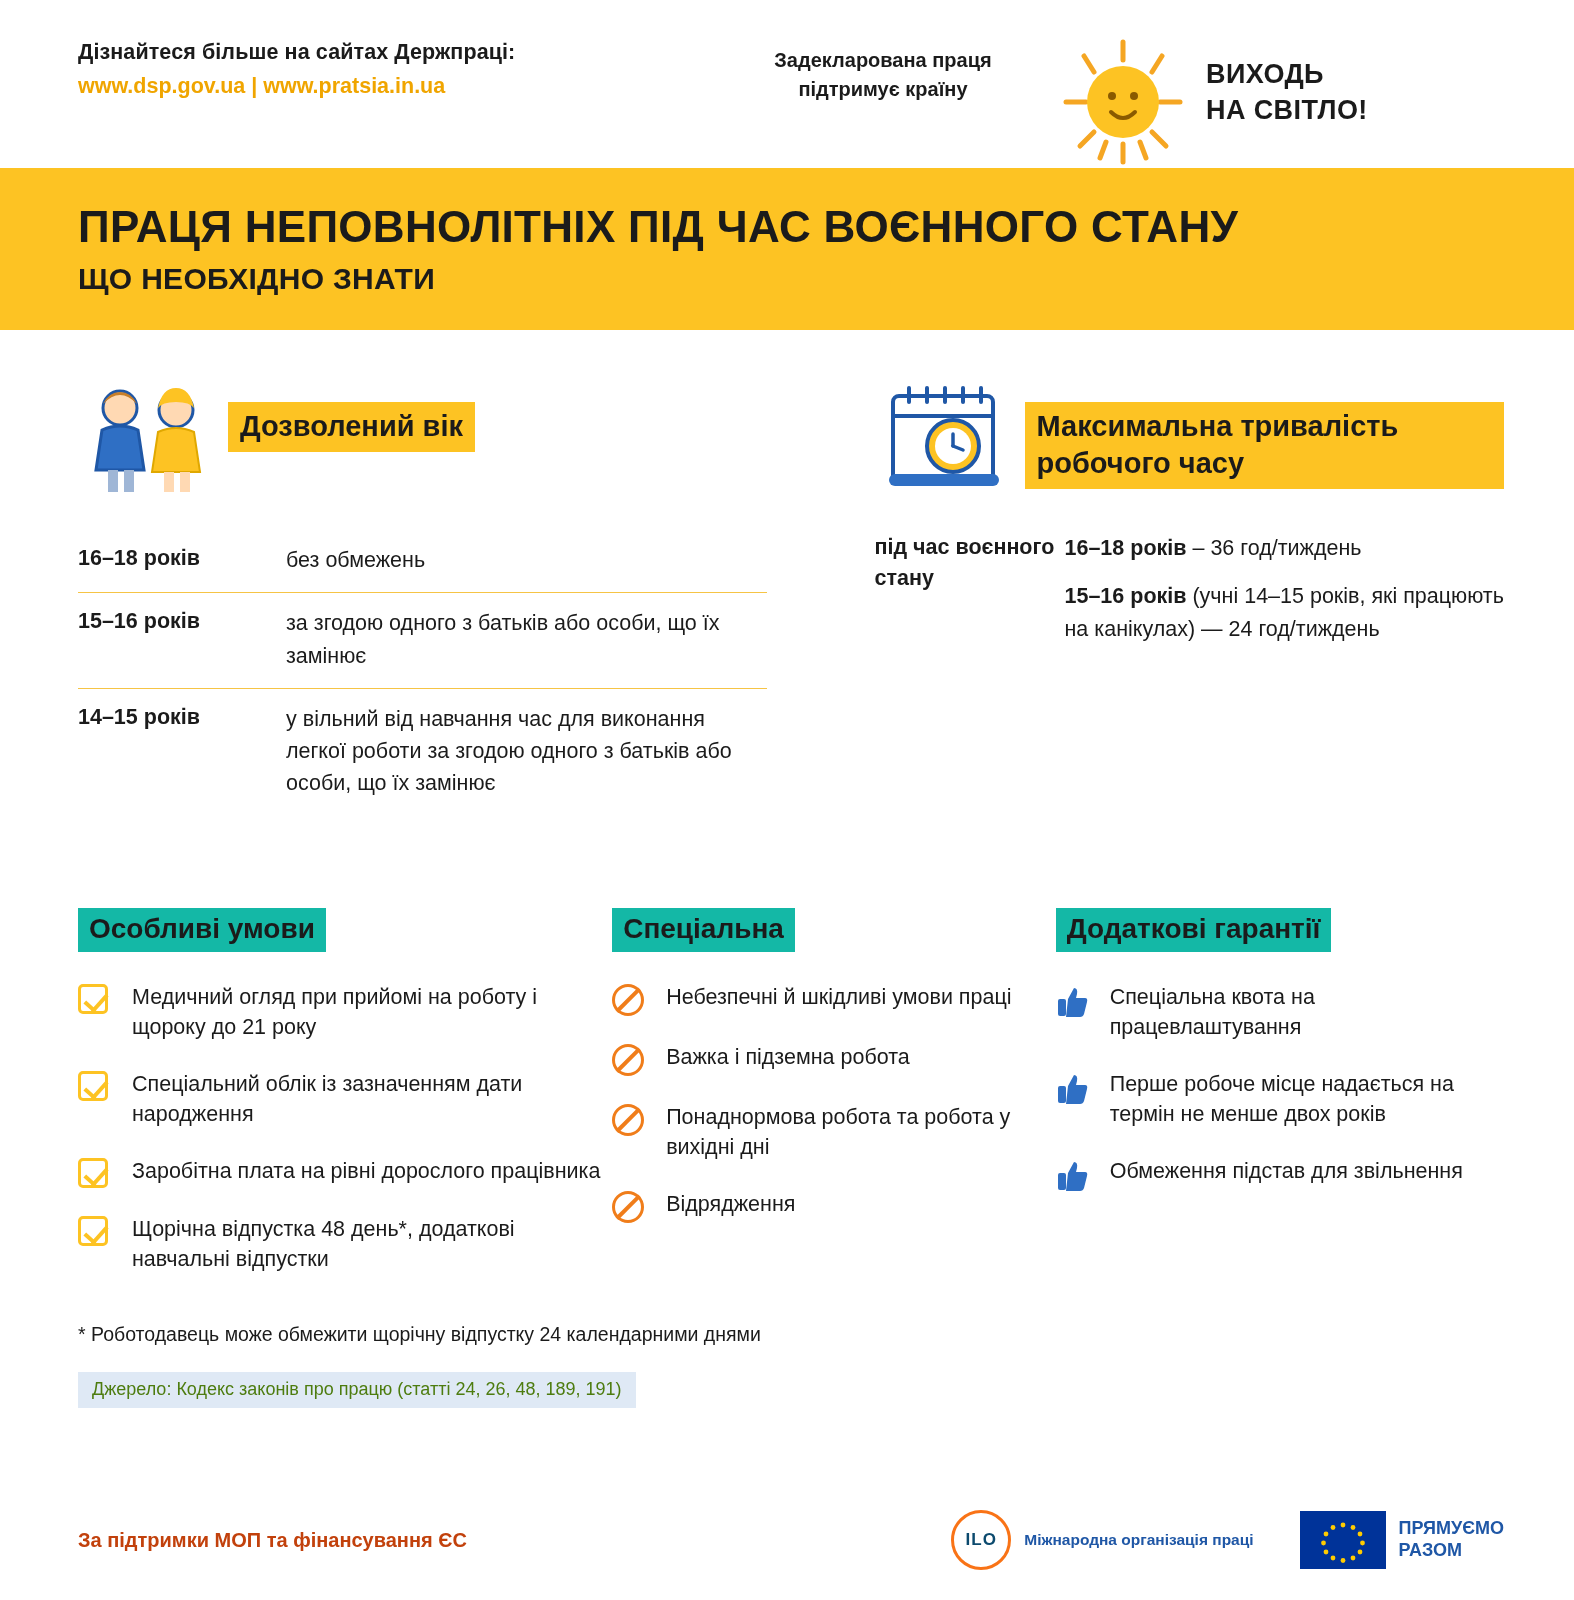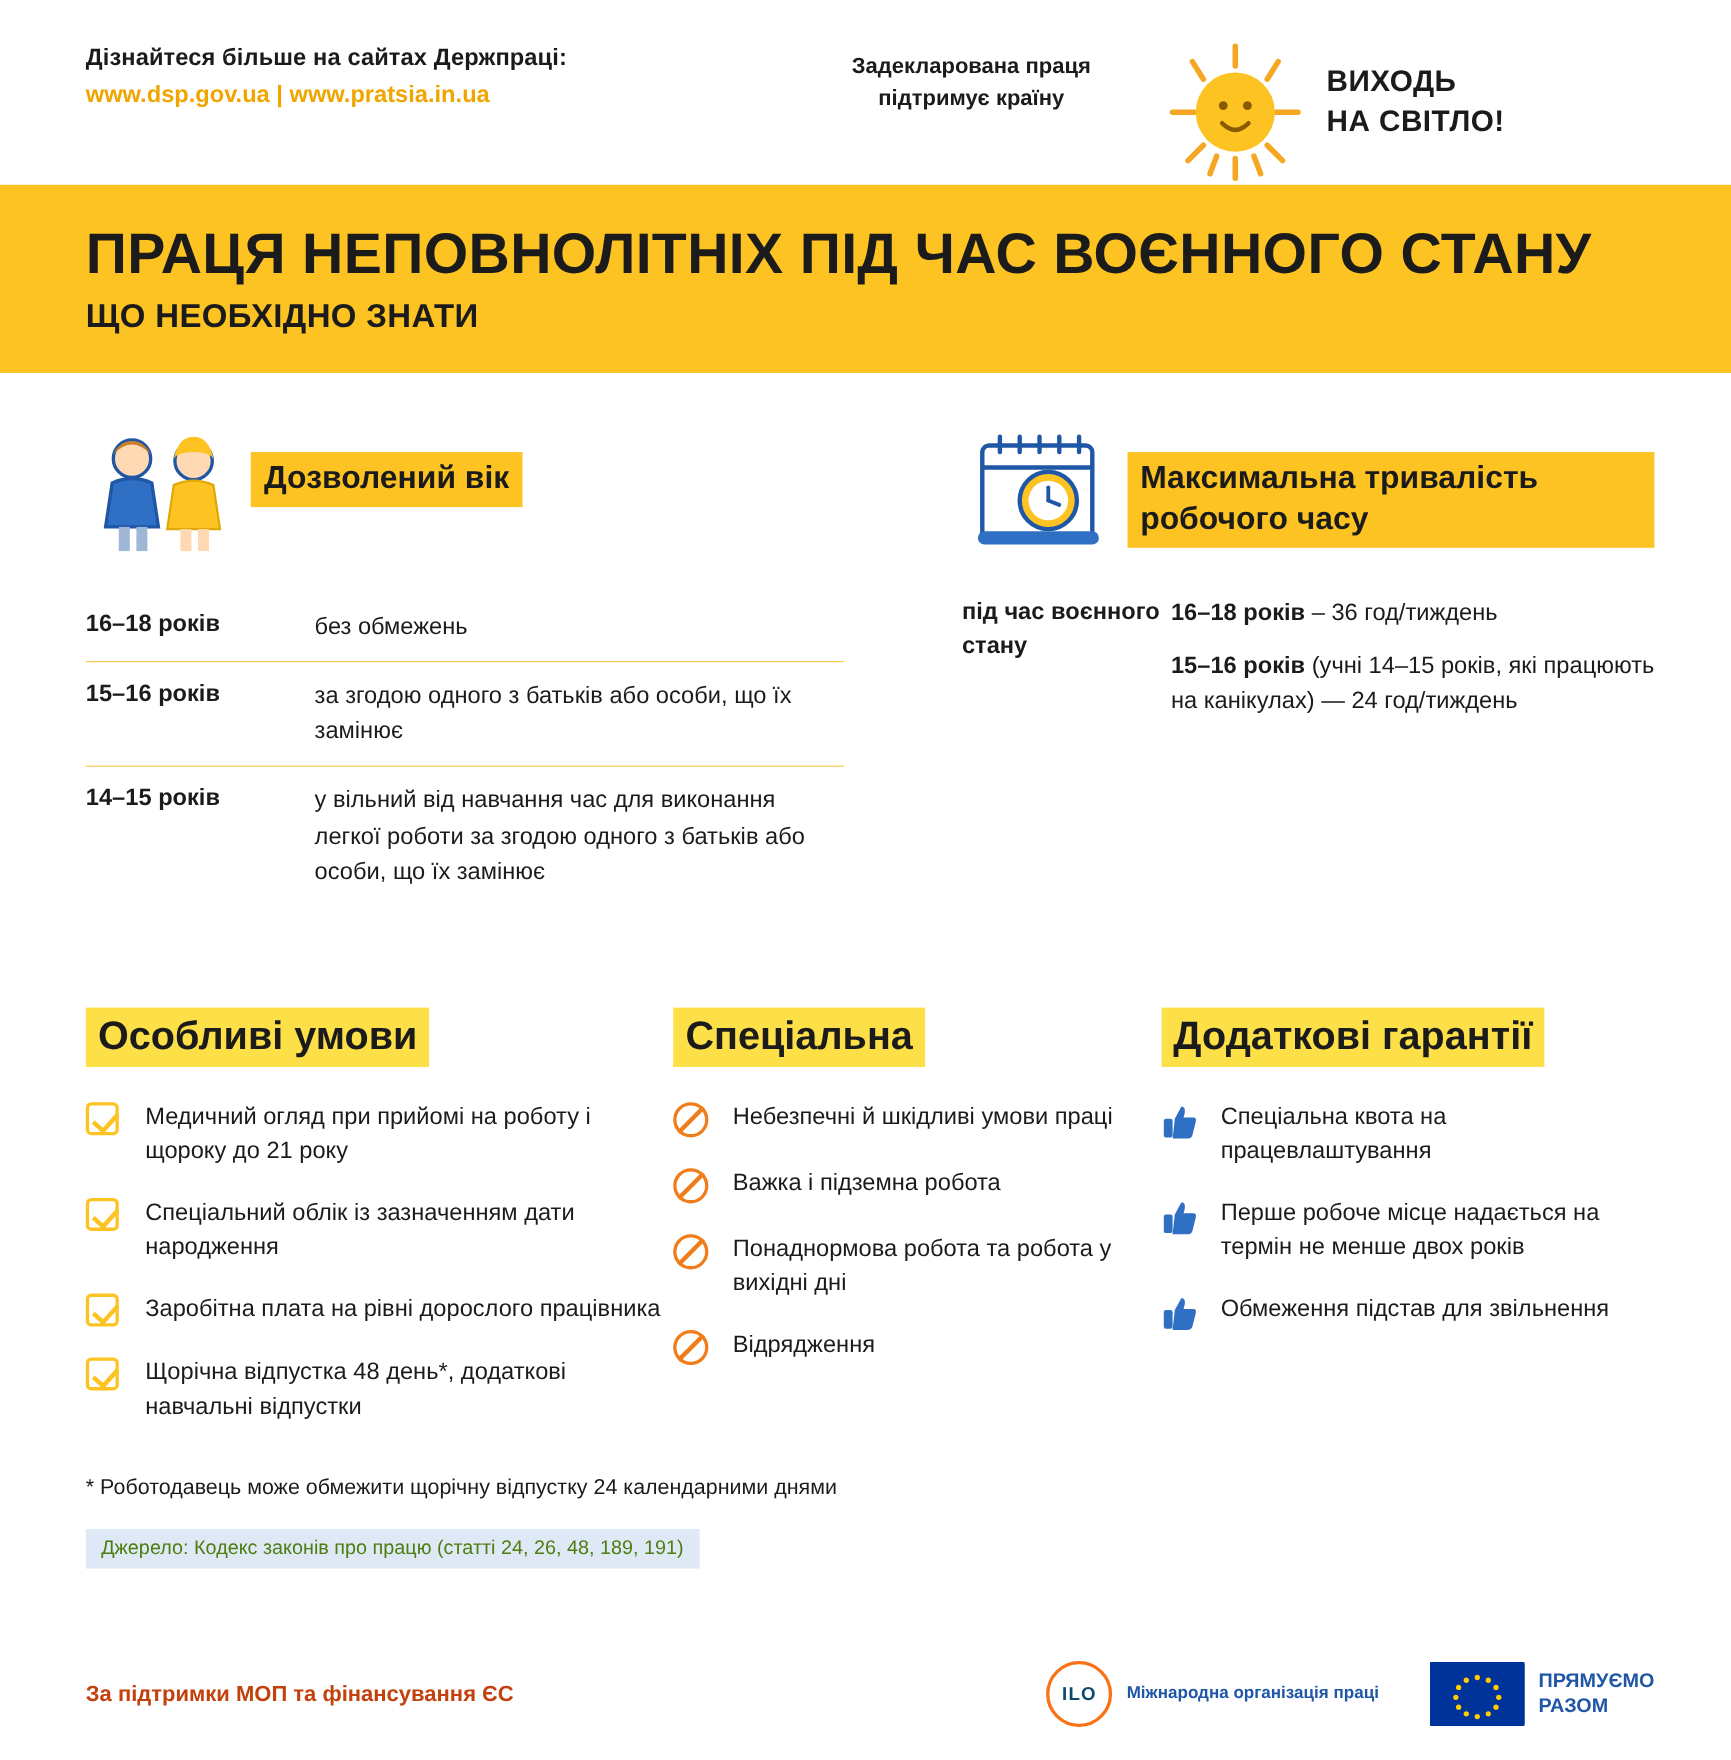--- a/index.html
+++ b/index.html
@@ -40,21 +40,21 @@
     font-size: 27px; font-weight: bold; line-height: 1.35; color: #1b1b1b;
     letter-spacing: .4px;
   }
 
   
   .titlebar {
     background: #fdc323;
     padding: 36px 70px 34px 78px;
   }
   .titlebar h1 {
-    font-size: 52px; font-weight: bold; letter-spacing: .3px; color: #1b1b1b;
+    font-size: 44px; font-weight: bold; letter-spacing: .3px; color: #1b1b1b;
     line-height: 1.05;
   }
   .titlebar h2 {
     margin-top: 12px;
     font-size: 30px; font-weight: bold; letter-spacing: .3px; color: #1b1b1b;
   }
 
   
   .main { padding: 0 70px 0 78px; }
 
@@ -94,22 +94,22 @@
   .hours-items b { font-weight: bold; }
 
   
   .three-col { display: flex; margin-top: 92px; }
   .tc { }
   .tc1 { width: 560px; }
   .tc2 { width: 465px; }
   .tc3 { width: 470px; }
   .tc-title {
     display: inline-block;
-    background: #fde047;
-    font-size: 36px; font-weight: bold; color: #1b1b1b;
+    background: #14b8a6;
+    font-size: 28px; font-weight: bold; color: #1b1b1b;
     padding: 5px 11px 7px 11px;
   }
   .tc-list { margin-top: 30px; }
   .tc-item { display: flex; margin-bottom: 26px; }
   .tc-ico { width: 54px; flex: 0 0 54px; padding-top: 2px; }
   .tc-text { font-size: 21.5px; line-height: 1.42; color: #1b1b1b; }
 
   
   .chk {
     width: 30px; height: 30px; border: 3px solid #fdc323; border-radius: 5px;

